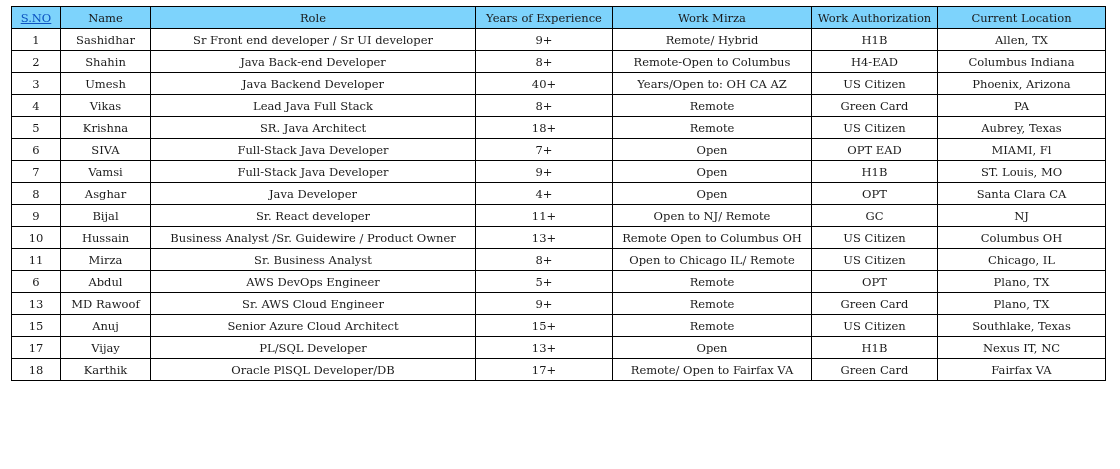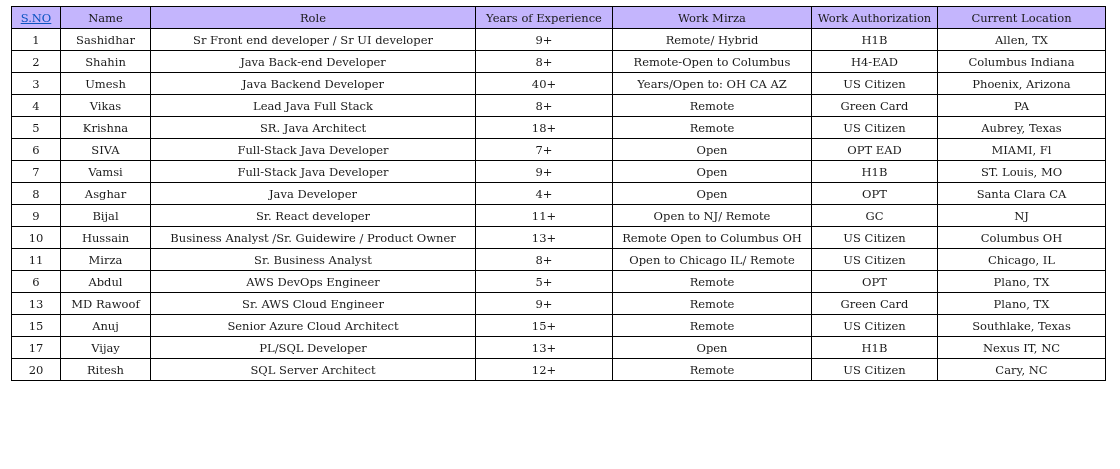--- a/index.html
+++ b/index.html
@@ -26,21 +26,21 @@
     border: 1px solid #000000;
     text-align: center;
     vertical-align: middle;
     padding: 0 2px;
     height: 21px;
     white-space: nowrap;
     overflow: hidden;
     font-weight: normal;
   }
   th {
-    background: #c4b5fd;
+    background: #7dd3fc;
   }
   th.sno-head span {
     color: #0b53c1;
     text-decoration: underline;
   }
   col.c-sno { width: 49px; }
   col.c-name { width: 90px; }
   col.c-role { width: 325px; }
   col.c-exp { width: 137px; }
   col.c-type { width: 199px; }
@@ -202,23 +202,23 @@
         <tr>
           <td>17</td>
           <td>Vijay</td>
           <td>PL/SQL Developer</td>
           <td>13+</td>
           <td>Open</td>
           <td>H1B</td>
           <td>Nexus IT, NC</td>
         </tr>
         <tr>
-          <td>20</td>
-          <td>Ritesh</td>
-          <td>SQL Server Architect</td>
-          <td>12+</td>
-          <td>Remote</td>
-          <td>US Citizen</td>
-          <td>Cary, NC</td>
+          <td>18</td>
+          <td>Karthik</td>
+          <td>Oracle PlSQL Developer/DB</td>
+          <td>17+</td>
+          <td>Remote/ Open to Fairfax VA</td>
+          <td>Green Card</td>
+          <td>Fairfax VA</td>
         </tr>
       </tbody>
   </table>
 </div>
 
 </body></html>

